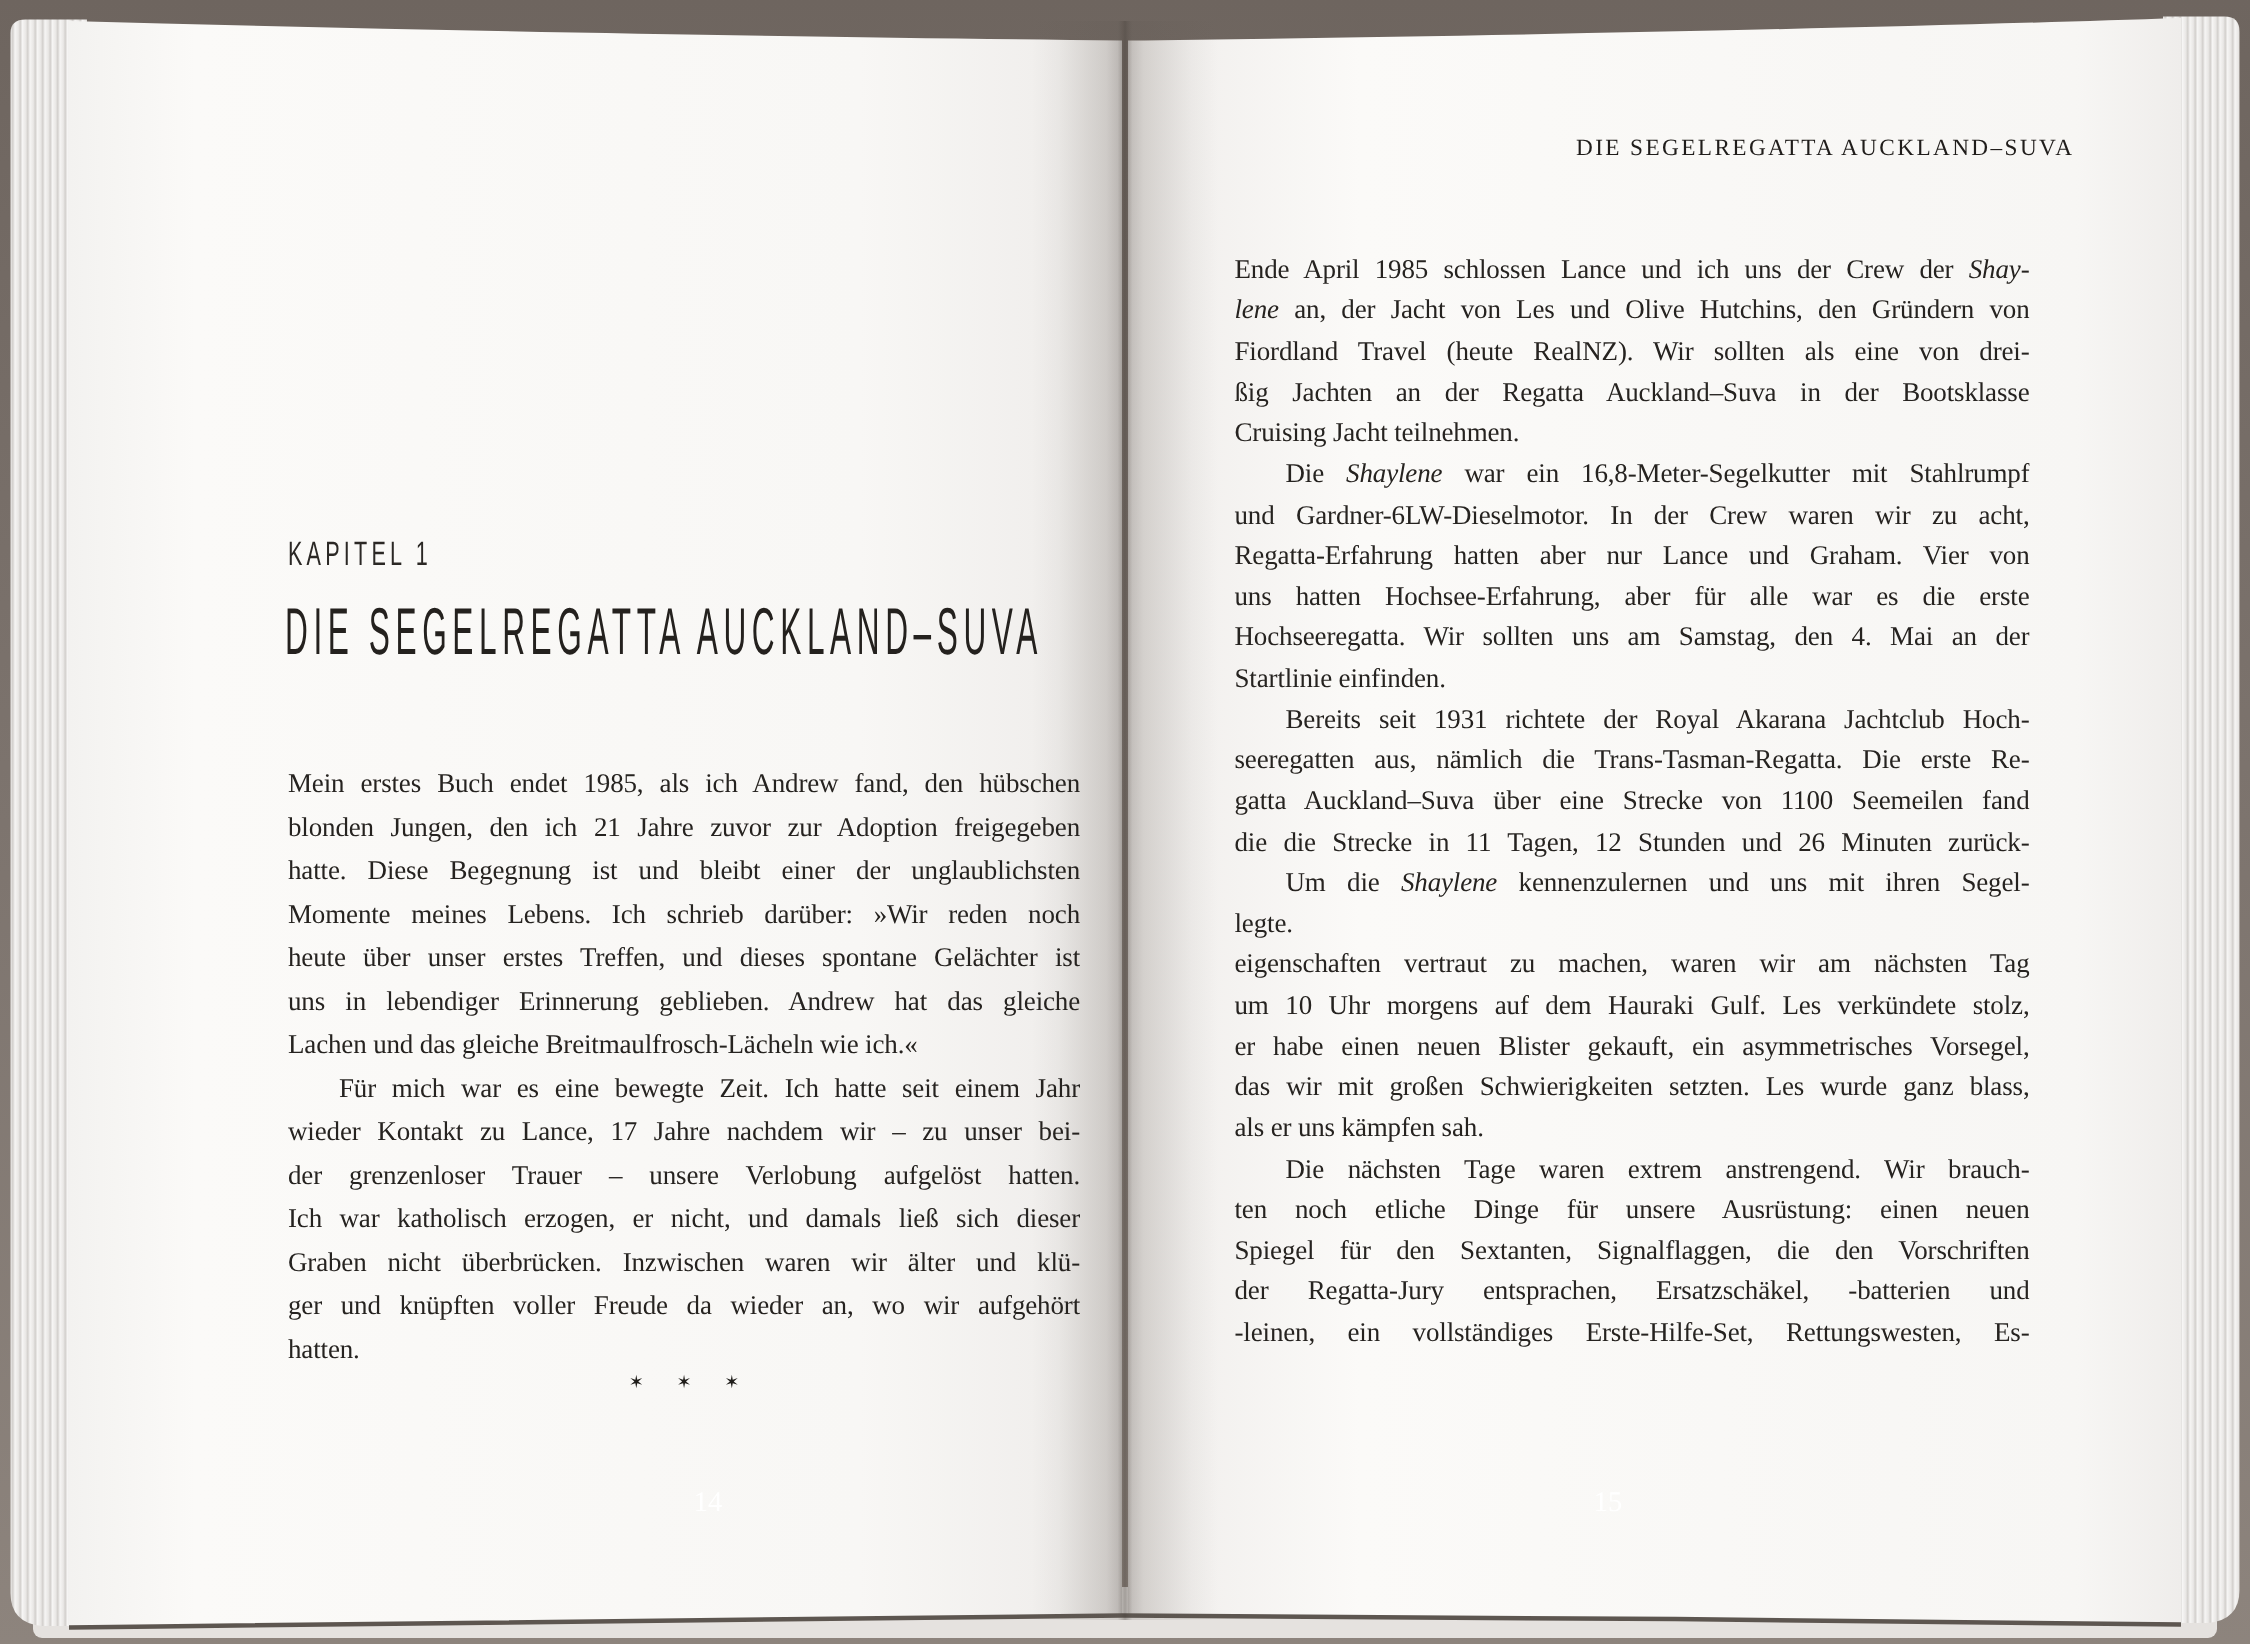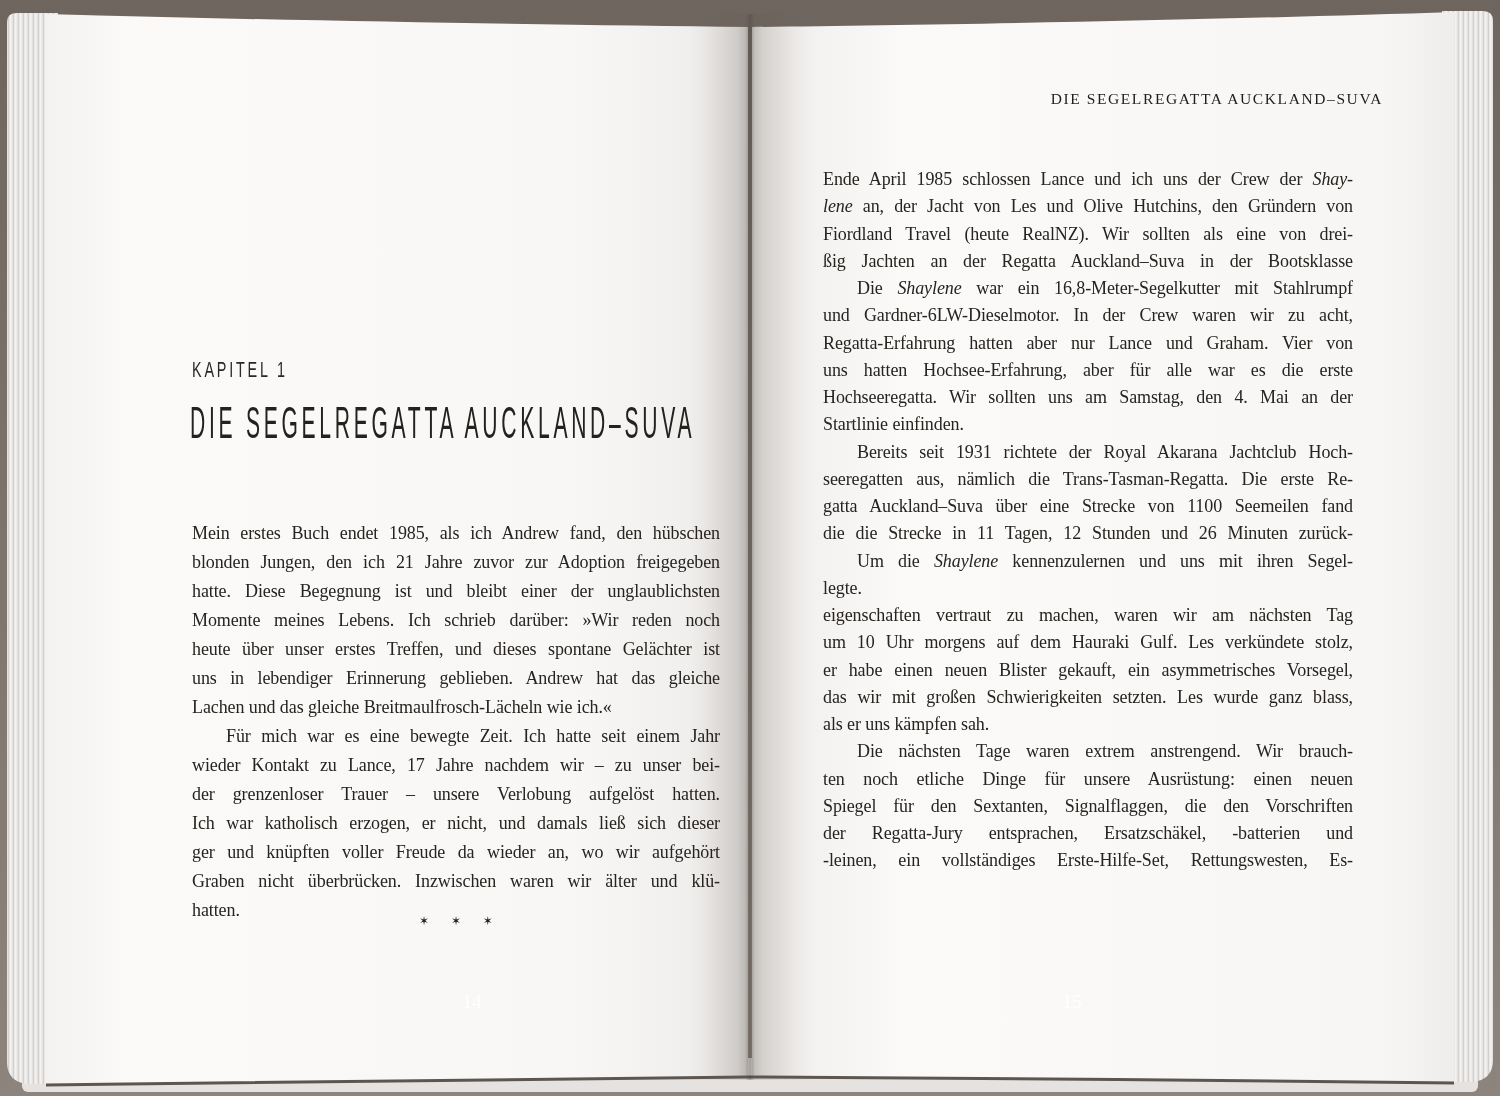--- a/index.html
+++ b/index.html
@@ -26,21 +26,21 @@
     transform:scale(0.62, 1.3); transform-origin:left top;
   }
 
   .running-header {
     position:absolute; top:90px; right:-30px; width:600px;
     text-align:right; font-size:15.5px; letter-spacing:1.6px;
     color:#201d1b; white-space:nowrap;
   }
 
   .body-lines { position:absolute; left:0; width:100%; font-size:18px; }
-  .left-body  { top:519px; }
+  .left-body  { top:508px; }
   .right-body { top:166px; }
   .lh29 .line { height:29px; line-height:29px; }
   .lh27 .line { height:27.25px; line-height:27.25px; }
 
   .line {
     width:100%; overflow:hidden;
     text-align:justify; text-align-last:justify;
     letter-spacing:-0.1px;
   }
   .line.end { text-align-last:left; }
@@ -125,35 +125,36 @@
         <div class="line"><span>blonden Jungen, den ich 21 Jahre zuvor zur Adoption freigegeben</span></div>
         <div class="line"><span>hatte. Diese Begegnung ist und bleibt einer der unglaublichsten</span></div>
         <div class="line"><span>Momente meines Lebens. Ich schrieb darüber: »Wir reden noch</span></div>
         <div class="line"><span>heute über unser erstes Treffen, und dieses spontane Gelächter ist</span></div>
         <div class="line"><span>uns in lebendiger Erinnerung geblieben. Andrew hat das gleiche</span></div>
         <div class="line end"><span>Lachen und das gleiche Breitmaulfrosch-Lächeln wie ich.«</span></div>
         <div class="line indent"><span>Für mich war es eine bewegte Zeit. Ich hatte seit einem Jahr</span></div>
         <div class="line"><span>wieder Kontakt zu Lance, 17 Jahre nachdem wir – zu unser bei-</span></div>
         <div class="line"><span>der grenzenloser Trauer – unsere Verlobung aufgelöst hatten.</span></div>
         <div class="line"><span>Ich war katholisch erzogen, er nicht, und damals ließ sich dieser</span></div>
+        <div class="line"><span>Graben nicht überbrücken. Inzwischen waren wir älter und klü-</span></div>
         <div class="line"><span>ger und knüpften voller Freude da wieder an, wo wir aufgehört</span></div>
-        <div class="line"><span>Graben nicht überbrücken. Inzwischen waren wir älter und klü-</span></div>
         <div class="line end"><span>hatten.</span></div>
       </div>
     <div class="separator">✶ ✶ ✶</div>
     <div class="pagenum">14</div>
   </div>
 
   <div class="page-text right-page">
     <div class="running-header">DIE SEGELREGATTA AUCKLAND–SUVA</div>
     <div class="body-lines lh27 right-body">
         <div class="line"><span>Ende April 1985 schlossen Lance und ich uns der Crew der </span><span class="it">Shay-</span></div>
         <div class="line"><span class="it">lene</span><span> an, der Jacht von Les und Olive Hutchins, den Gründern von</span></div>
         <div class="line"><span>Fiordland Travel (heute RealNZ). Wir sollten als eine von drei-</span></div>
         <div class="line"><span>ßig Jachten an der Regatta Auckland–Suva in der Bootsklasse</span></div>
+        <div class="line end"><span>Cruising Jacht teilnehmen.</span></div>
         <div class="line indent"><span>Die </span><span class="it">Shaylene</span><span> war ein 16,8-Meter-Segelkutter mit Stahlrumpf</span></div>
         <div class="line"><span>und Gardner-6LW-Dieselmotor. In der Crew waren wir zu acht,</span></div>
         <div class="line"><span>Regatta-Erfahrung hatten aber nur Lance und Graham. Vier von</span></div>
         <div class="line"><span>uns hatten Hochsee-Erfahrung, aber für alle war es die erste</span></div>
         <div class="line"><span>Hochseeregatta. Wir sollten uns am Samstag, den 4. Mai an der</span></div>
         <div class="line end"><span>Startlinie einfinden.</span></div>
         <div class="line indent"><span>Bereits seit 1931 richtete der Royal Akarana Jachtclub Hoch-</span></div>
         <div class="line"><span>seeregatten aus, nämlich die Trans-Tasman-Regatta. Die erste Re-</span></div>
         <div class="line"><span>gatta Auckland–Suva über eine Strecke von 1100 Seemeilen fand</span></div>
         <div class="line"><span>die die Strecke in 11 Tagen, 12 Stunden und 26 Minuten zurück-</span></div>

